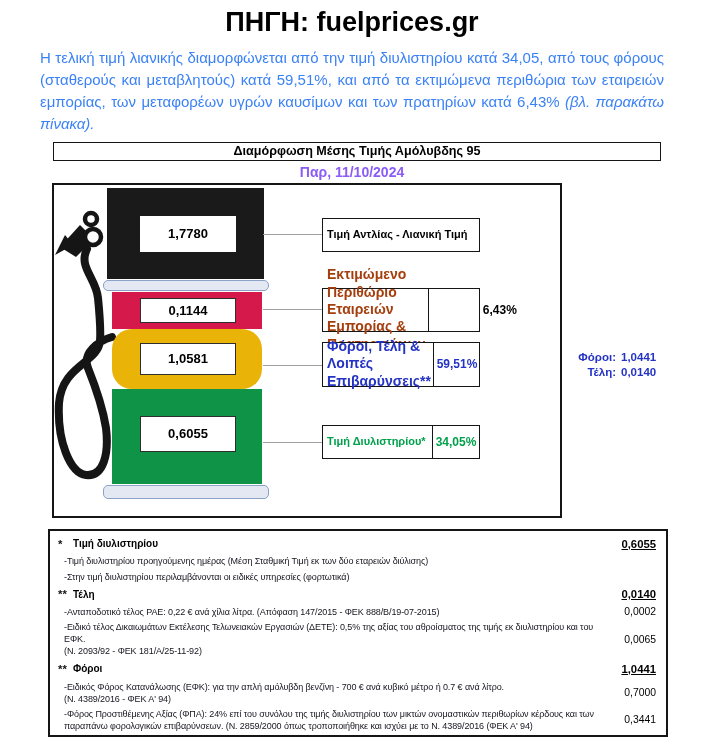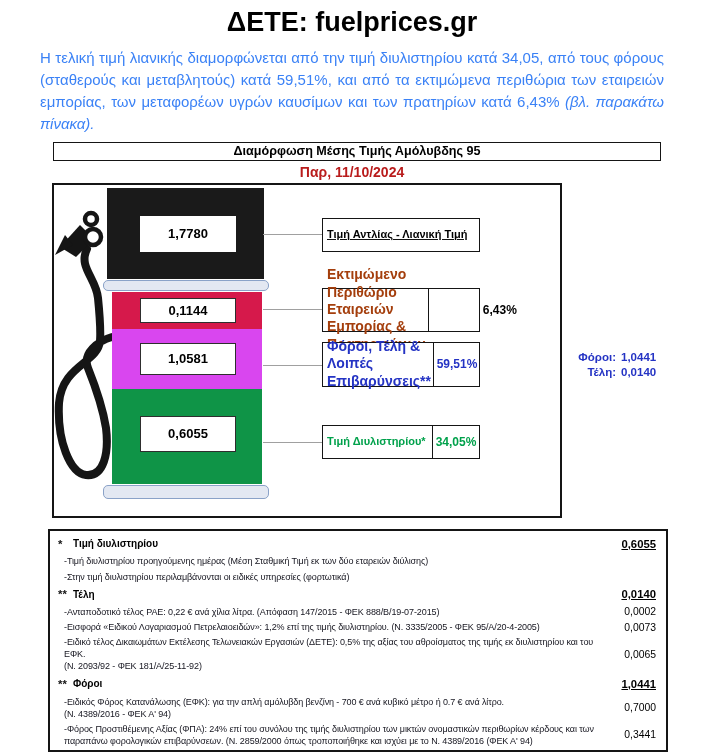--- a/index.html
+++ b/index.html
@@ -25,21 +25,21 @@
   .vbox{position:absolute;background:#fff;border:1px solid #2e2e2e;display:flex;align-items:center;
         justify-content:center;font-weight:bold;font-size:13px;color:#000;box-sizing:border-box;}
   .vbox.v-head{left:33px;top:28px;width:96px;height:36px;border-color:#fff;}
   .vbox.v-red{left:28px;top:6px;width:96px;height:25px;}
   .vbox.v-blue{left:28px;top:14px;width:96px;height:32px;}
   .vbox.v-green{left:28px;top:27px;width:96px;height:36px;}
   .connector{position:absolute;left:209px;width:61px;height:0;border-top:1.2px solid #a0a0a0;}
   .c1{top:49px;} .c2{top:124px;} .c3{top:180px;} .c4{top:257px;}
   .lblbox{position:absolute;left:268px;width:158px;box-sizing:border-box;border:1.6px solid #151515;
         display:flex;background:#fff;}
-  .lb1{top:33px;height:34px;text-decoration:underline;}
+  .lb1{top:33px;height:34px;}
   .lb2{top:103px;height:44px;}
   .lb3{top:157px;height:45px;}
   .lb4{top:240px;height:34px;}
   .lbl-text{flex:1;padding:2px 2px 2px 4px;font-weight:bold;font-size:14px;line-height:1.24;
         display:flex;flex-direction:column;justify-content:center;}
   .lbl-pct{flex:none;width:46px;border-left:1.6px solid #151515;display:flex;align-items:center;
         justify-content:center;font-weight:bold;font-size:12px;}
   .lb1 .lbl-text{color:#000;font-size:11px;}
   .lb2 .lbl-text{color:#a43e0c;} .lb2 .lbl-pct{color:#000000;padding-left:48px;}
   .lb3 .lbl-text{color:#2433c4;} .lb3 .lbl-pct{color:#2433c4;}
@@ -55,49 +55,49 @@
   .rtext{flex:1;white-space:pre-line;font-size:9px;line-height:1.34;letter-spacing:-0.1px;color:#15151f;}
   .trow.main .rtext{font-size:10px;font-weight:bold;white-space:normal;letter-spacing:0;color:#000;}
   .rval{flex:none;width:58px;text-align:right;padding-right:10px;font-size:10.4px;color:#000;}
   .trow.main .rval{font-weight:bold;text-decoration:underline;font-size:11.3px;}
 </style>
 </head>
 <body>
 
 <div class="page">
 
-  <h1 class="title">ΔΕΤΕ: fuelprices.gr</h1>
+  <h1 class="title">ΠΗΓΗ: fuelprices.gr</h1>
 
   <p class="intro"><span>Η τελική τιμή λιανικής διαμορφώνεται από την τιμή διυλιστηρίου κατά 34,05, από τους φόρους (σταθερούς και μεταβλητούς) κατά 59,51%, και από τα εκτιμώμενα περιθώρια των εταιρειών εμπορίας, των μεταφορέων υγρών καυσίμων και των πρατηρίων κατά 6,43% </span><i>(βλ. παρακάτω πίνακα).</i></p>
 
   <div class="panel-title-box">
     <span>Διαμόρφωση Μέσης Τιμής Αμόλυβδης 95</span>
   </div>
-  <div class="panel-date" style="color: #b91c1c;">Παρ, 11/10/2024</div>
+  <div class="panel-date" style="color: #8b5cf6;">Παρ, 11/10/2024</div>
 
   <div class="diagram">
 
     <svg class="hose-svg" width="230" height="331" viewBox="0 0 230 331">
       <path d="M 33 64 C 24 82, 42 93, 44 113 C 46 133, 47 143, 46 156 C 44 178, 8 180, 5 218
                C 3 256, 16 288, 32 290 C 50 292, 55 268, 52 243 C 48 218, 40 198, 34 183
                C 28 168, 44 156, 58 152" fill="none" stroke="#151515" stroke-width="8" stroke-linecap="round"></path>
       <polygon points="6,62 26,40 40,54 22,72" fill="#151515"></polygon>
       <polygon points="1,70 11,50 19,60" fill="#151515"></polygon>
       <circle cx="37" cy="34" r="6" fill="#ffffff" stroke="#151515" stroke-width="4.5"></circle>
       <circle cx="39" cy="52" r="8" fill="#ffffff" stroke="#151515" stroke-width="4.5"></circle>
     </svg>
 
     <div class="seg pump-head" style="background: rgb(26, 26, 26);">
       <div class="vbox v-head">1,7780</div>
     </div>
     <div class="sep sep-top"></div>
     <div class="seg seg-red" style="background: rgb(214, 25, 75);">
       <div class="vbox v-red">0,1144</div>
     </div>
-    <div class="seg seg-blue" style="background: #d946ef;">
+    <div class="seg seg-blue" style="background: #eab308; border-radius: 20px;">
       <div class="vbox v-blue">1,0581</div>
     </div>
     <div class="seg seg-green" style="background: rgb(15, 148, 71);">
       <div class="vbox v-green">0,6055</div>
     </div>
     <div class="sep sep-base"></div>
 
     <div class="connector c1"></div>
     <div class="connector c2"></div>
     <div class="connector c3"></div>
@@ -151,25 +151,20 @@
       <span class="rtext">Τέλη</span>
       <span class="rval">0,0140</span>
     </div>
 
     <div class="trow sub">
 
       <span class="rtext">-Ανταποδοτικό τέλος ΡΑΕ: 0,22 € ανά χίλια λίτρα. (Απόφαση 147/2015 - ΦΕΚ 888/Β/19-07-2015)</span>
       <span class="rval">0,0002</span>
     </div>
 
-    <div class="trow sub">
-
-      <span class="rtext">-Εισφορά «Ειδικού Λογαριασμού Πετρελαιοειδών»: 1,2% επί της τιμής διυλιστηρίου. (Ν. 3335/2005 - ΦΕΚ 95/Α/20-4-2005)</span>
-      <span class="rval">0,0073</span>
-    </div>
 
     <div class="trow sub">
 
       <span class="rtext">-Ειδικό τέλος Δικαιωμάτων Εκτέλεσης Τελωνειακών Εργασιών (ΔΕΤΕ): 0,5% της αξίας του αθροίσματος της τιμής εκ διυλιστηρίου και του ΕΦΚ.
 (Ν. 2093/92 - ΦΕΚ 181/Α/25-11-92)</span>
       <span class="rval">0,0065</span>
     </div>
 
     <div class="trow main">
       <span class="marker">**</span>

